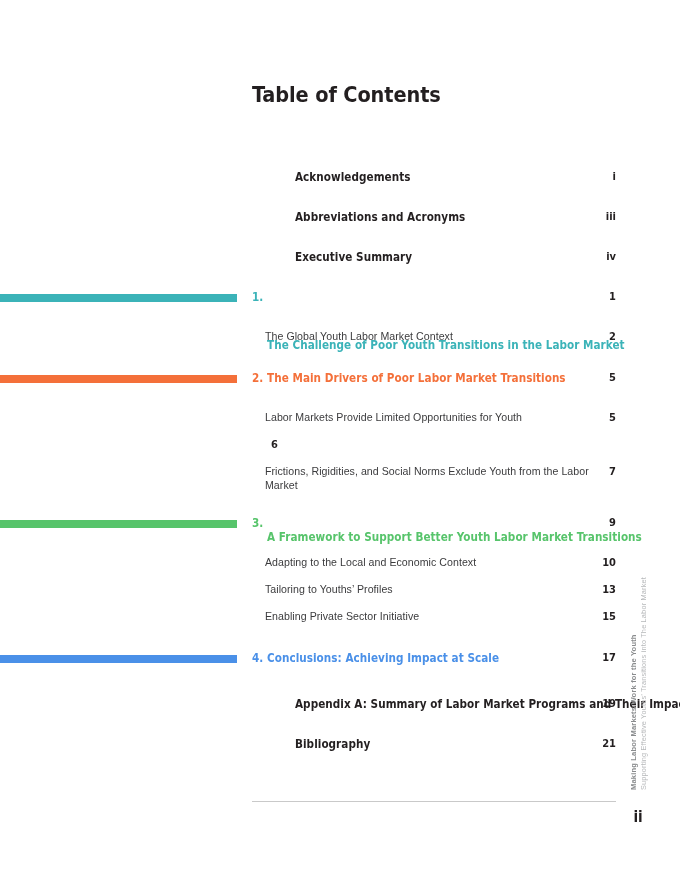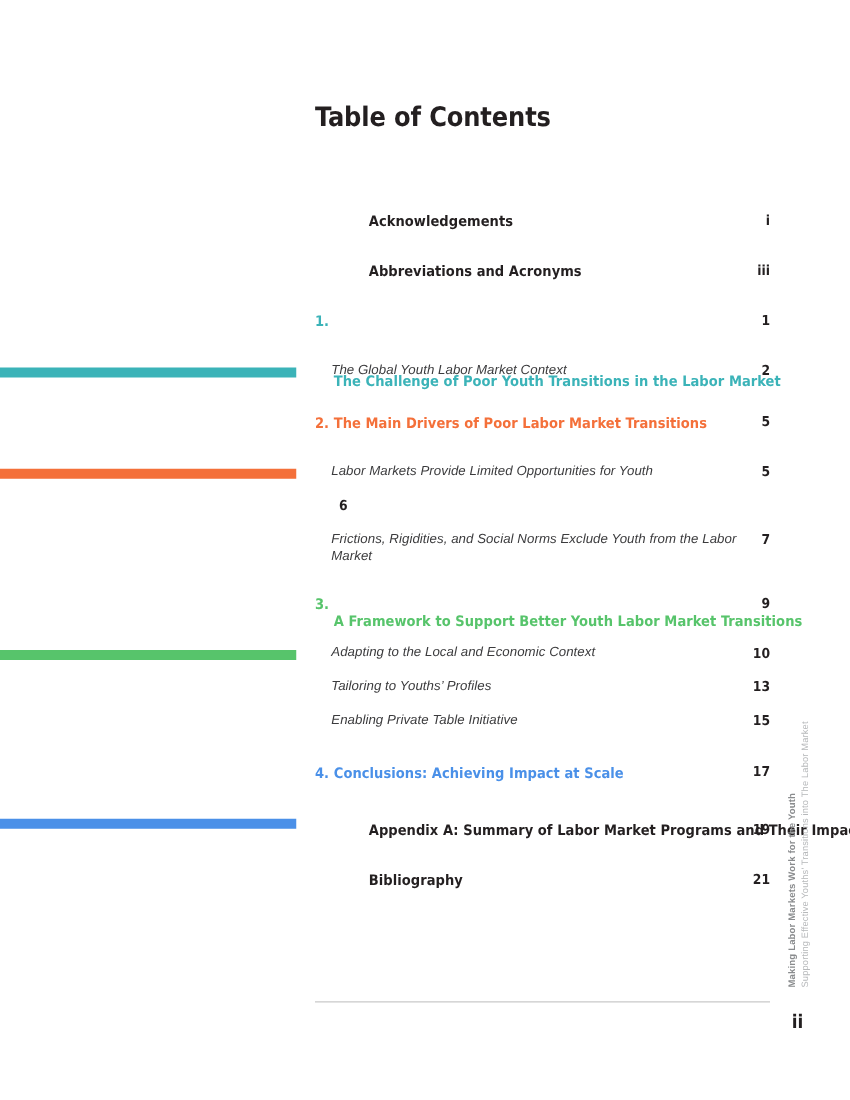--- a/index.html
+++ b/index.html
@@ -122,21 +122,20 @@
     height: 40px;
   }
   .row-sub .row-label {
     padding-left: 13px;
     font-family: "Liberation Sans", sans-serif;
     font-weight: normal;
     font-size: 10.6px;
     line-height: 13.5px;
     color: #3b3b3d;
     letter-spacing: 0.05px;
-    font-style: italic;
   }
   .row-sub .row-num {
     font-family: "DejaVu Sans Condensed", "Liberation Sans Narrow", "Liberation Sans", sans-serif;
     font-size: 11px;
     line-height: 13.5px;
     width: 26px;
   }
 
   .gap-lg { height: 14px; }
   .gap-md { height: 11px; }
@@ -215,20 +214,26 @@
       <span class="row-num">i</span>
     </div>
 
     <div class="toc-row row-front">
       <div class="row-body">
         <span class="row-label">Abbreviations and Acronyms</span>
       </div>
       <span class="row-num">iii</span>
     </div>
 
+    <div class="toc-row row-front">
+      <div class="row-body">
+        <span class="row-label">Executive Summary</span>
+      </div>
+      <span class="row-num">iv</span>
+    </div>
 
     <div class="toc-row row-chapter">
       <div class="row-body">
         <span class="chap-index" style="color: rgb(59, 179, 184);">1.</span>
         <span class="row-label" style="color: rgb(59, 179, 184); margin-top: 48px;">The Challenge of Poor Youth Transitions in the Labor Market</span>
       </div>
       <span class="row-num">1</span>
     </div>
 
     <div class="toc-row row-sub">
@@ -285,21 +290,21 @@
 
     <div class="toc-row row-sub">
       <div class="row-body">
         <span class="row-label">Tailoring to Youths’ Profiles</span>
       </div>
       <span class="row-num">13</span>
     </div>
 
     <div class="toc-row row-sub">
       <div class="row-body">
-        <span class="row-label">Enabling Private Table Initiative</span>
+        <span class="row-label">Enabling Private Sector Initiative</span>
       </div>
       <span class="row-num">15</span>
     </div>
 
     <div class="gap-lg"></div>
 
     <div class="toc-row row-chapter">
       <div class="row-body">
         <span class="chap-index" style="color: rgb(74, 144, 232);">4.</span>
         <span class="row-label" style="color: rgb(74, 144, 232);">Conclusions: Achieving Impact at Scale</span>

